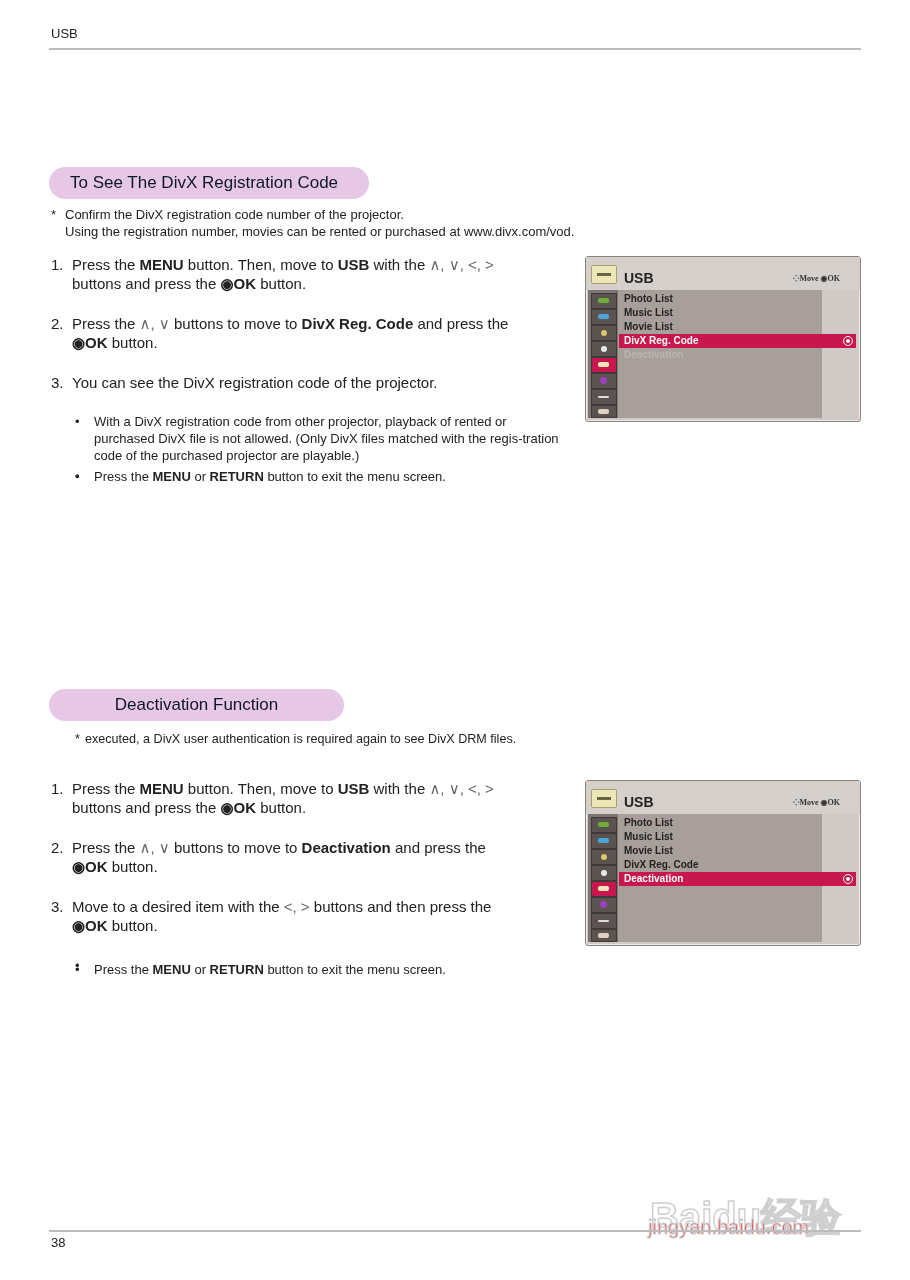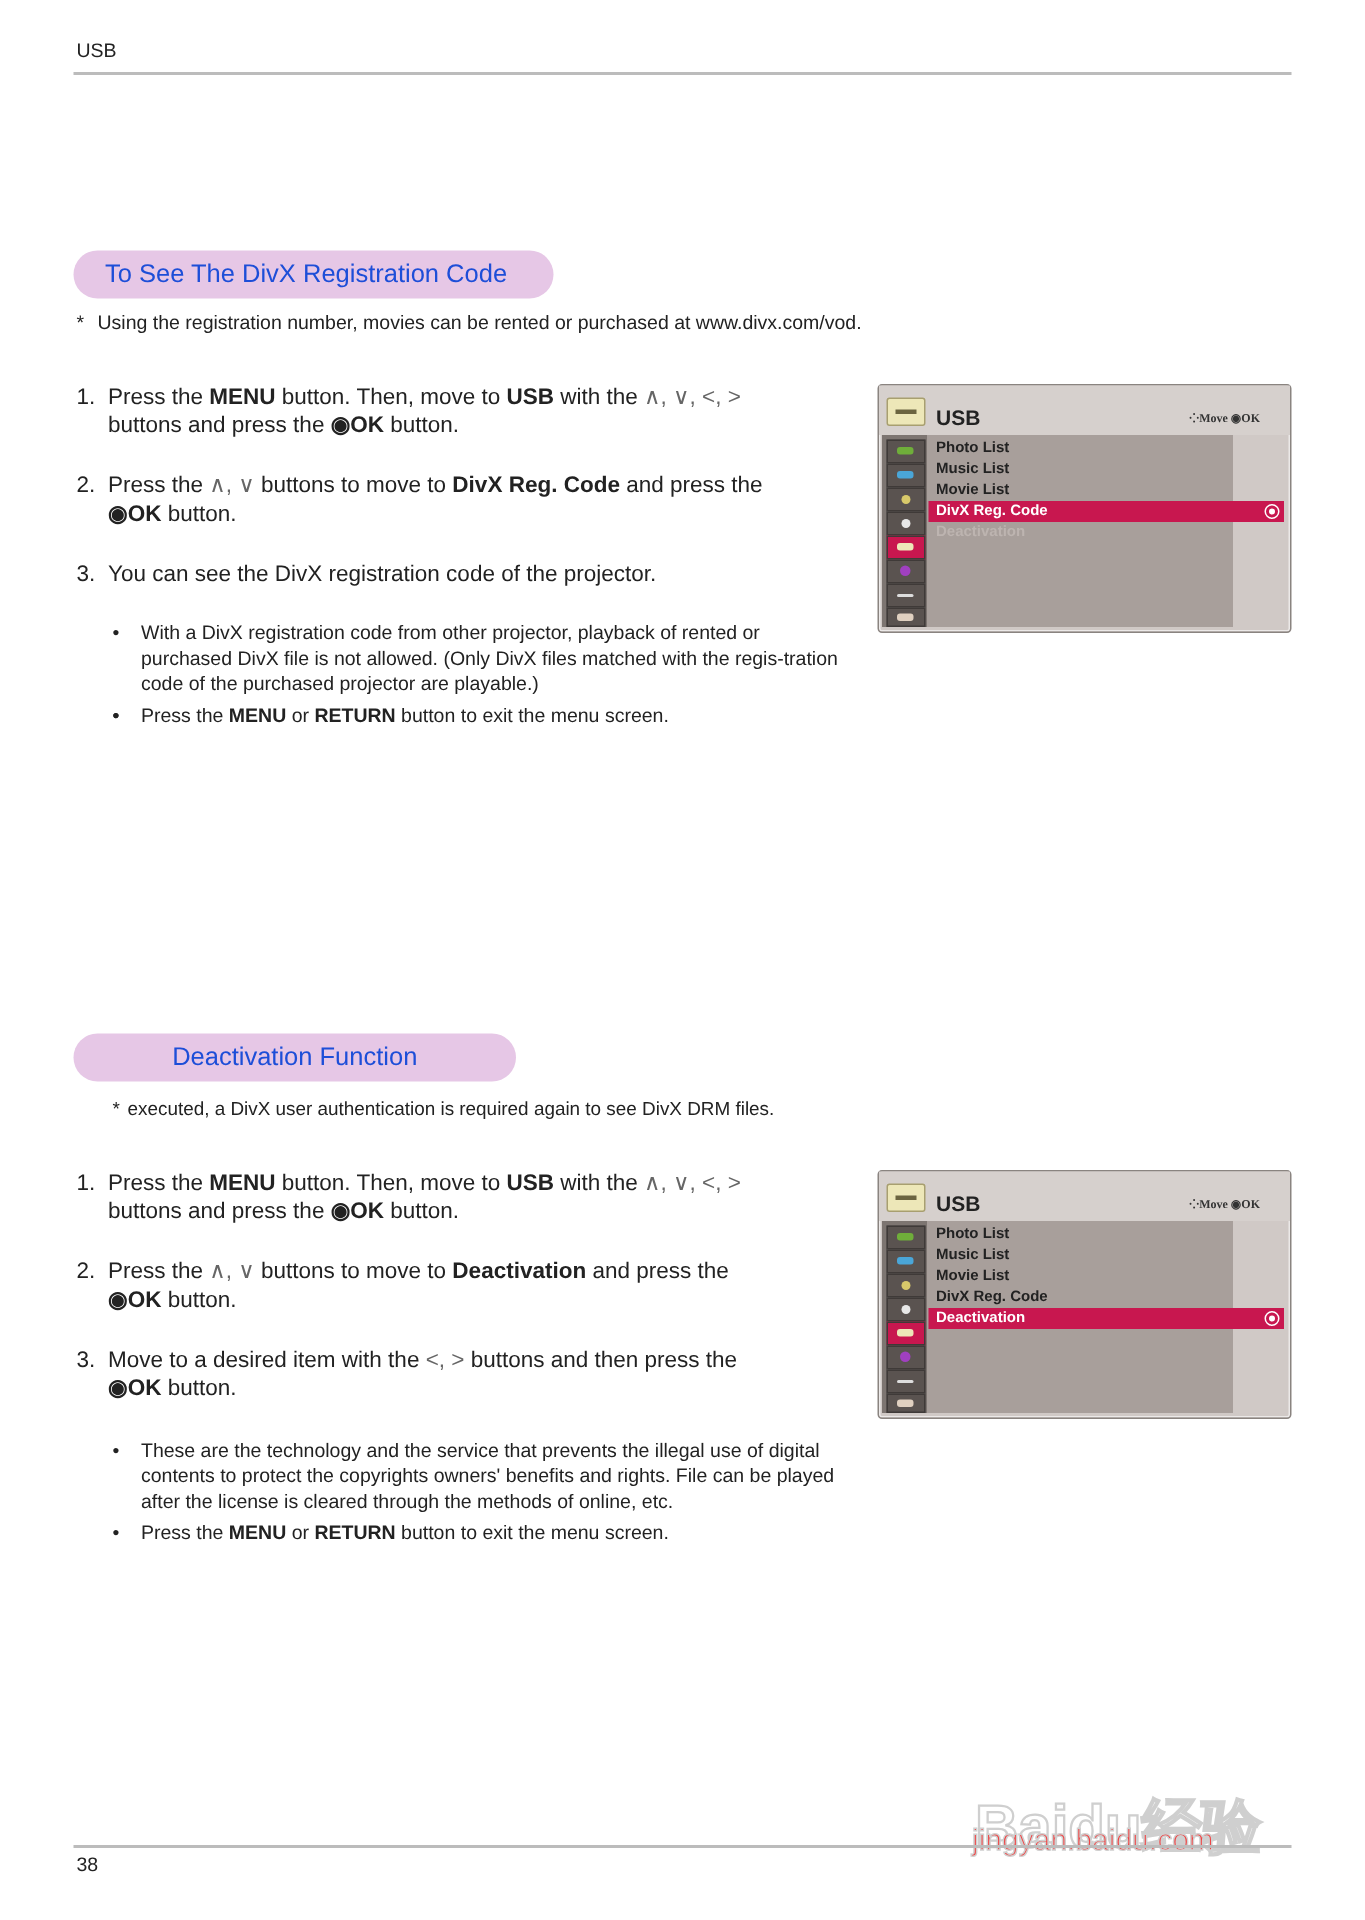--- a/index.html
+++ b/index.html
@@ -2,21 +2,21 @@
 <html><head>
 <meta charset="utf-8">
 <style>
   html,body{margin:0;padding:0;background:#ffffff;}
   body{width:910px;height:1280px;position:relative;overflow:hidden;font-family:"Liberation Sans",sans-serif;color:#222;}
   .hdr-title{position:absolute;left:51px;top:26px;font-size:13px;color:#222;}
   .hdr-rule{position:absolute;left:49px;top:48px;width:812px;height:2px;background:#bcbcbc;}
   .ftr-rule{position:absolute;left:49px;top:1230px;width:812px;height:2px;background:#bcbcbc;}
   .page-num{position:absolute;left:51px;top:1235px;font-size:13px;color:#222;}
 
-  .pill{position:absolute;height:32px;background:#e6c7e6;border-radius:16px;font-size:17px;color:#1d4ed8;display:flex;align-items:center;}
+  .pill{position:absolute;height:32px;background:#e6c7e6;border-radius:16px;font-size:17px;color:#0f172a;display:flex;align-items:center;}
   .note{position:absolute;font-size:13px;line-height:17px;color:#222;}
   .note .star{position:absolute;left:0;top:0;}
   .steps{position:absolute;left:51px;width:520px;font-size:15px;line-height:19px;color:#222;}
   .step{position:relative;padding-left:21px;margin-bottom:21px;}
   .step .num{position:absolute;left:0;top:0;}
   .step b{font-weight:bold;}
   .arr{color:#666;font-weight:normal;}
   .bullets{position:absolute;left:75px;width:490px;font-size:13px;line-height:17px;color:#222;}
   .bullet{position:relative;padding-left:19px;margin-bottom:4px;}
   .bullet .dot{position:absolute;left:0;top:0;}
@@ -48,20 +48,21 @@
 
 <div class="hdr-title">USB</div>
 <div class="hdr-rule"></div>
 
 <div class="pill" style="left:49px;top:167px;width:320px;padding-left:21px;box-sizing:border-box;">
   <span>To See The DivX Registration Code</span>
 </div>
 <div class="note" style="left:51px;top:206px;width:600px;">
   <span class="star">*</span>
   <div style="padding-left:14px;">
+    <div>Confirm the DivX registration code number of the projector.</div>
     <div>Using the registration number, movies can be rented or purchased at www.divx.com/vod.</div>
   </div>
 </div>
 
 <div class="steps" style="top:255px;">
   <div class="step">
     <span class="num">1.</span>
     <span>Press the </span><b>MENU</b><span> button. Then, move to </span><b>USB</b><span> with the </span><span class="arr">∧, ∨, &lt;, &gt;</span><br><span> buttons and press the </span><b>◉OK</b><span> button.</span>
   </div>
   <div class="step">
@@ -144,21 +145,20 @@
   </div>
   <div class="step">
     <span class="num">3.</span>
     <span>Move to a desired item with the </span><span class="arr">&lt;, &gt;</span><span>  buttons and then press the </span><br><b>◉OK</b><span> button.</span>
   </div>
 </div>
 
 <div class="bullets" style="top:957px;">
   <div class="bullet">
       <span class="dot">•</span>
-      <div style="margin-top:1px">These are the technology and the service that prevents the illegal use of digital contents to protect the copyrights owners' benefits and rights. File can be played after the license is cleared through the methods of online, etc.</div>
     </div>
   <div class="bullet"><span class="dot">•</span><span>Press the </span><b>MENU</b><span> or </span><b>RETURN</b><span> button to exit the menu screen.</span></div>
 </div>
 
 <div class="osd" style="left:585px;top:780px;">
   <div class="osd-head">
     <div class="osd-logo"></div>
     <div class="osd-title">USB</div>
     <div class="osd-hint">⁘Move  ◉OK</div>
   </div>

